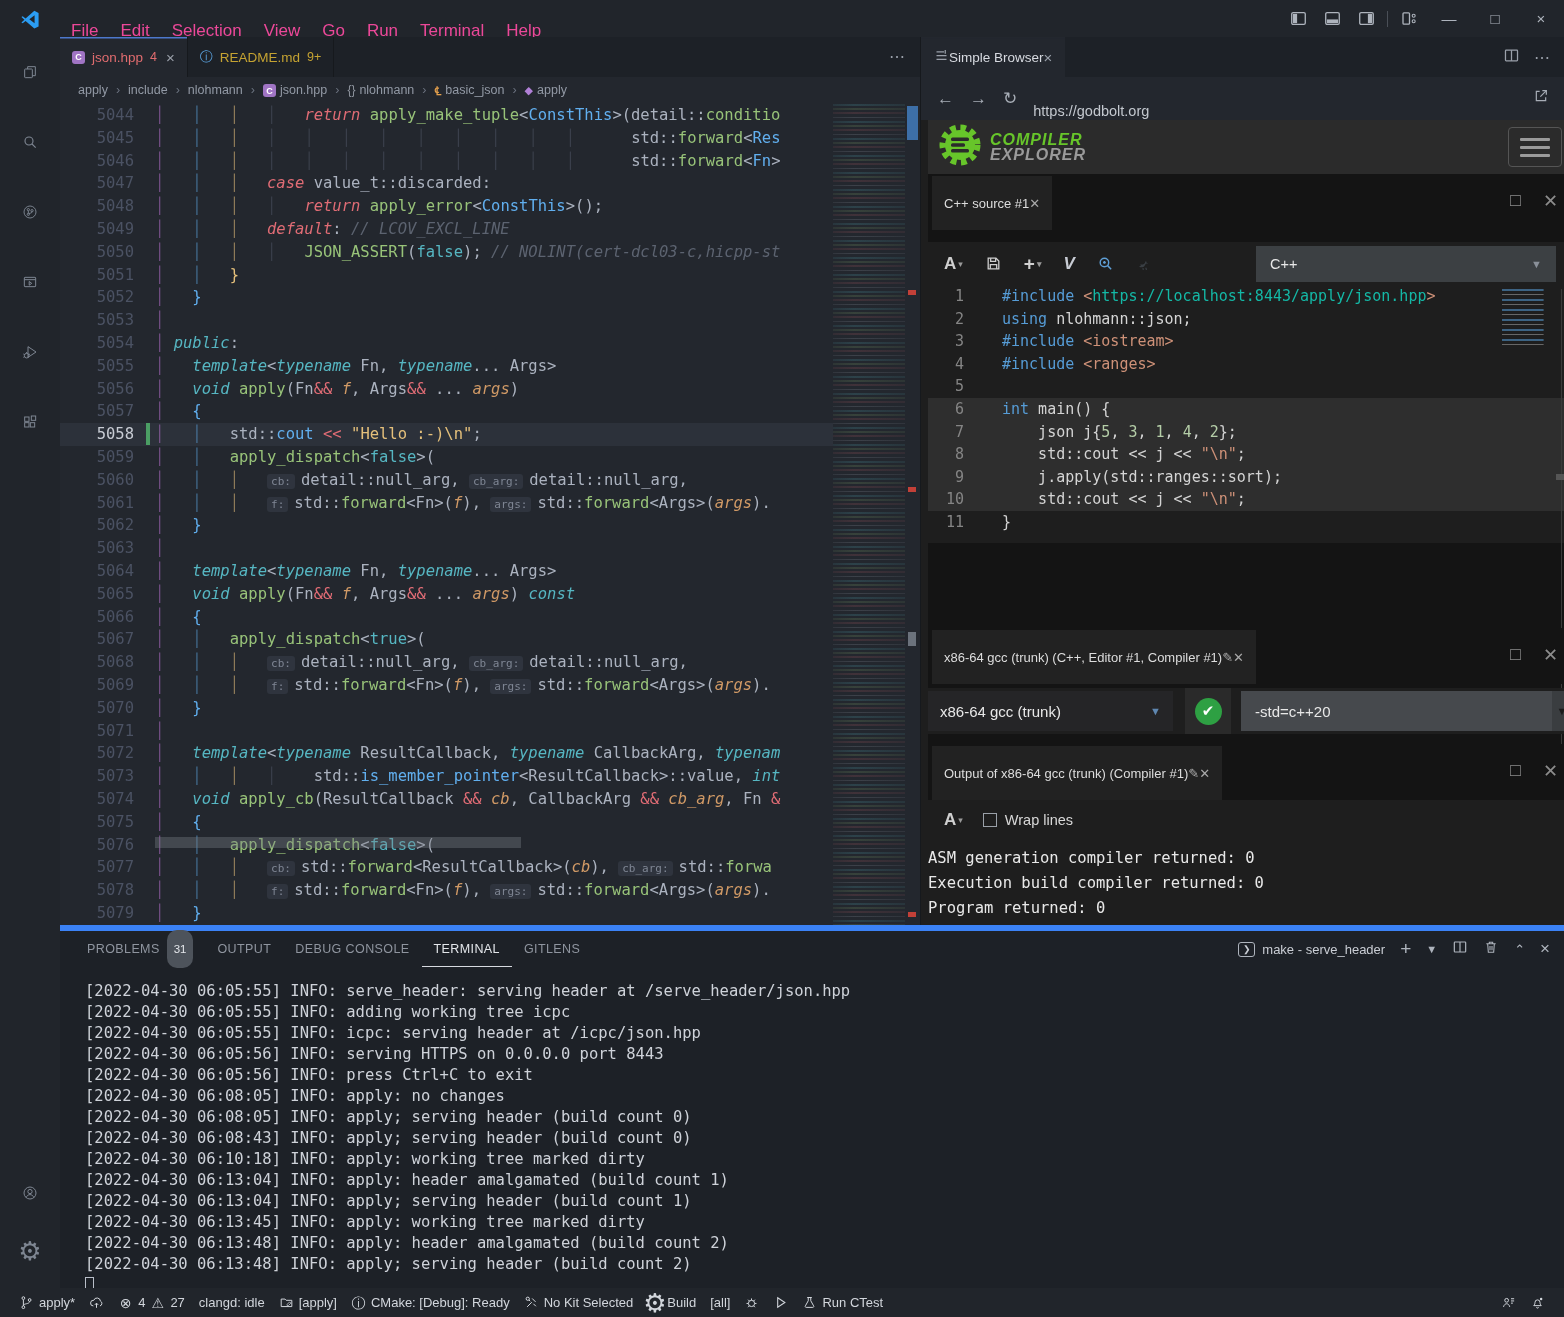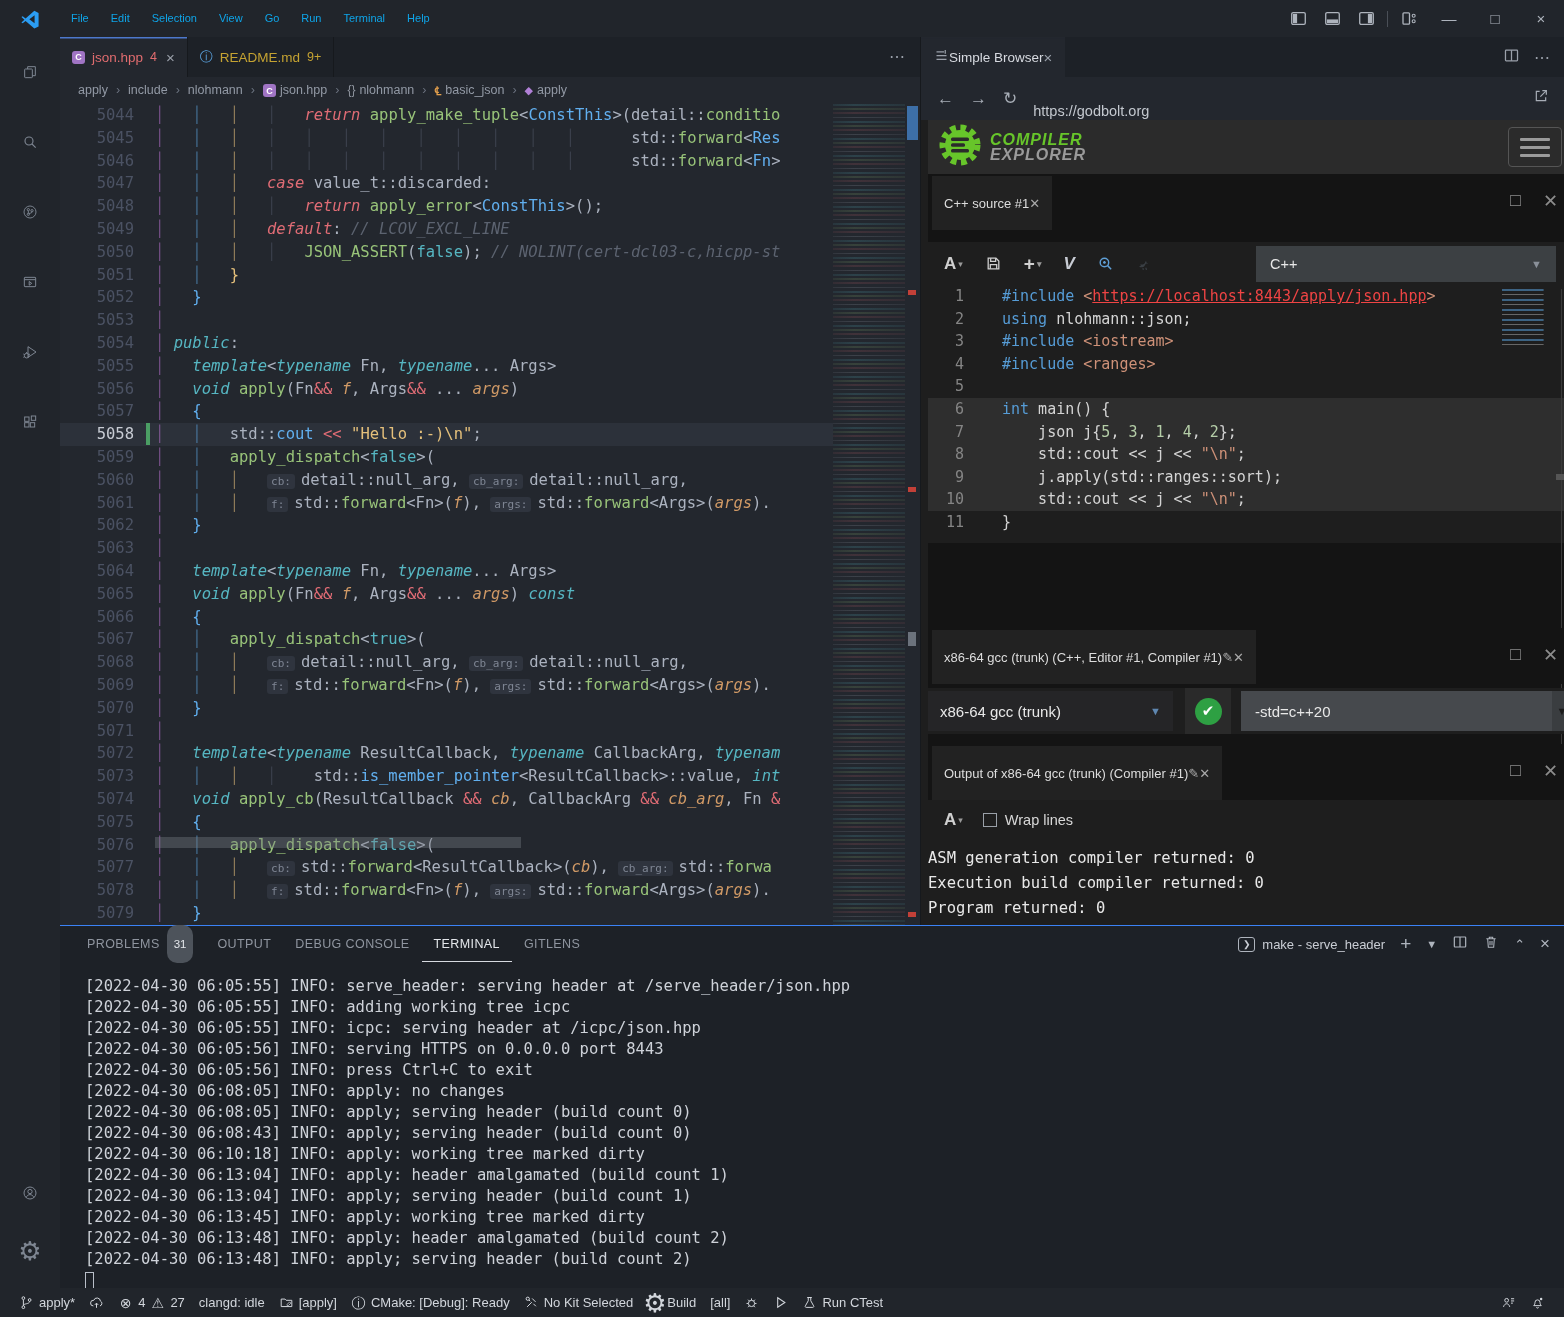--- a/index.html
+++ b/index.html
@@ -5,21 +5,21 @@
   * { box-sizing: border-box; margin: 0; padding: 0; }
   html,body { width:1564px; height:1317px; overflow:hidden; background:#23272e;
     font-family:"Liberation Sans", sans-serif; color:#cccccc; }
   .abs { position:absolute; }
   #app { position:relative; width:1564px; height:1317px; }
 
   
   .titlebar { left:0; top:0; width:1564px; height:37px; background:#21252b;
     display:flex; align-items:center; }
   .vslogo { width:60px; display:flex; justify-content:center; }
-  .menu-item { padding:0 11px; font-size:11px; color:#0ea5e9; height:37px;
+  .menu-item { padding:12px 11px; font-size:17px; color:#ec4899; height:37px;
     line-height:37px; cursor:default; }
   .win-title { position:absolute; left:0; right:0; text-align:center; font-size:13.5px;
     color:#c3c8cf; pointer-events:none; }
   .win-controls { margin-left:auto; display:flex; align-items:center; height:37px; }
   .wc { width:34px; height:37px; display:flex; align-items:center; justify-content:center;
     color:#aeb4bd; font-size:15px; }
   .wc svg { width:15px; height:13px; }
   .wc-div { width:1px; height:16px; background:#4a4f57; margin:0 4px; }
 
   
@@ -139,21 +139,21 @@
     font-size:14.5px; display:flex; align-items:center; padding:0 14px; }
   .lang-select .caret { margin-left:auto; color:#8a9099; font-size:11px; }
   .gb-code { position:absolute; left:0; top:111px; width:644px; height:258px; background:#1e1e1e;
     font-family:"DejaVu Sans Mono", monospace; font-size:15px; overflow:hidden; }
   .gb-row { display:flex; height:22.6px; line-height:22.6px; white-space:pre; }
   .gb-row.hl { background:#2e2e2e; }
   .gb-row .ln { width:52px; padding-right:16px; color:#858585; }
   .gb-row .lc { padding-left:22px; }
   .t-gk { color:#569cd6; }
   .t-gs { color:#ce9178; }
-  .t-gu { color:#ef4444; text-decoration:underline; }
+  .t-gu { color:#14b8a6; }
   .t-gn { color:#b5cea8; }
   .t-gt { color:#d4d4d4; }
   .gb-minimap { position:absolute; left:574px; top:115px; width:52px; height:56px;
     background-image:repeating-linear-gradient(to bottom,
       rgba(86,156,214,.55) 0 2px, transparent 2px 5px, rgba(212,212,212,.4) 5px 6.5px, transparent 6.5px 10px);
     background-size:80% 100%; background-repeat:no-repeat; }
   .gb-scrollline { position:absolute; left:633px; top:115px; width:1px; height:500px; background:#3a3a3a; }
   .gb-scrollnub { position:absolute; left:628px; top:300px; width:12px; height:6px; background:#555; }
   .comp-row { position:absolute; left:0; top:0; width:644px; height:46px; background:#1e1e1e;
     display:flex; align-items:center; }
@@ -171,21 +171,21 @@
   .out-toolbar { position:absolute; left:0; top:0; width:644px; height:40px; background:#1e1e1e;
     display:flex; align-items:center; gap:20px; padding:0 16px; }
   .checkbox { width:14px; height:14px; border:1.5px solid #9aa0a8; display:inline-block; }
   .wrap-label { font-size:14.5px; color:#d8d8d8; margin-left:-12px; }
   .out-body { position:absolute; left:0; top:40px; width:644px; height:130px; background:#1e1e1e;
     font-family:"DejaVu Sans Mono", monospace; font-size:15.5px; color:#e8e8e8; padding:6px 0 0 0; }
   .out-line { height:25px; line-height:25px; white-space:pre; }
 
   
   .panel { left:60px; top:925px; width:1504px; height:363px; background:#1d2127;
-    border-top:1px solid #3b82f6; }
+    border-top:6px solid #3b82f6; }
   .panel-tabs { position:absolute; left:15px; top:0; height:36px; display:flex; align-items:center; gap:0; }
   .panel-tab { padding:0 12px; font-size:12.5px; letter-spacing:.4px; color:#8f959f; height:36px;
     line-height:36px; display:flex; align-items:center; gap:7px; }
   .panel-tab.active { color:#e3e6ea; border-bottom:1px solid #d7dae0; }
   .p-badge { background:#4d535b; color:#e3e6ea; border-radius:10px; font-size:11.5px;
     padding:1px 7px; letter-spacing:0; }
   .panel-actions { position:absolute; right:14px; top:0; height:36px; display:flex;
     align-items:center; gap:15px; color:#aeb4bd; }
   .panel-actions svg { width:16px; height:16px; }
   .task-chip { display:flex; align-items:center; gap:7px; font-size:13px; color:#c9cdd4; }

